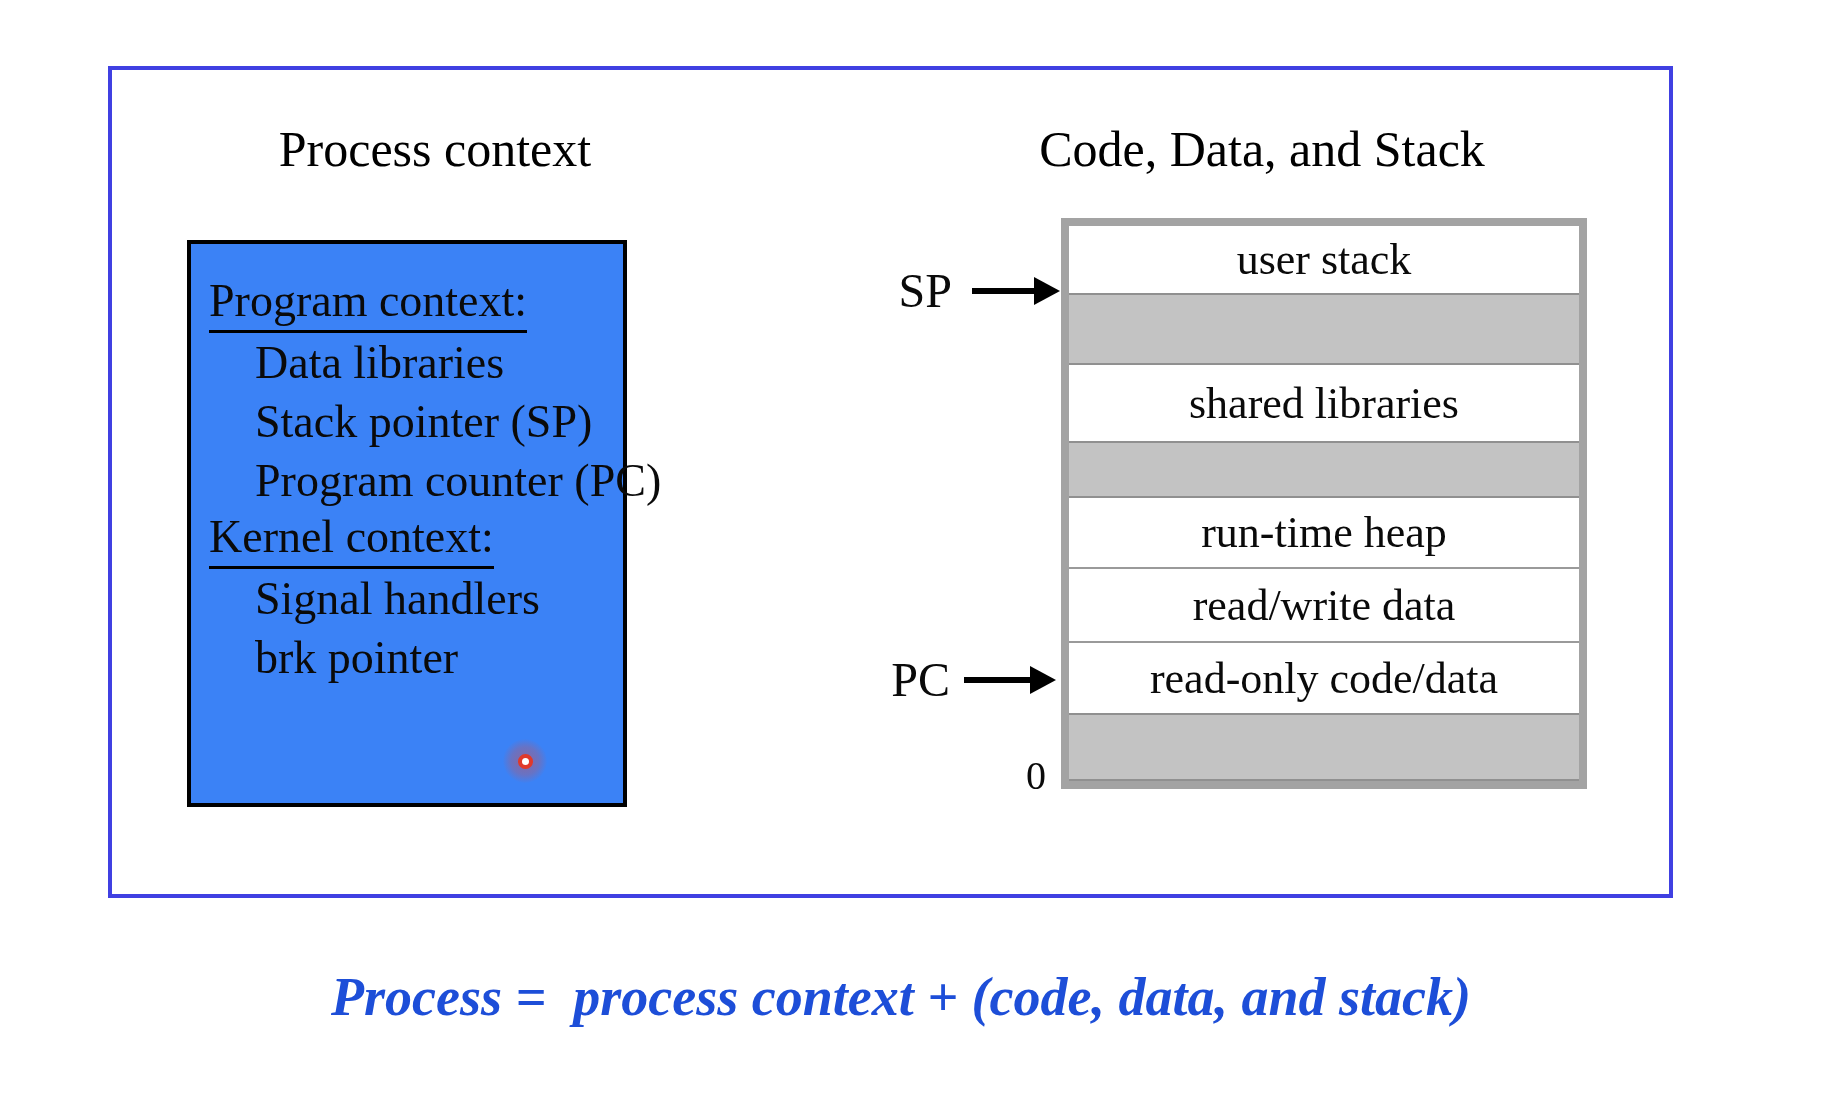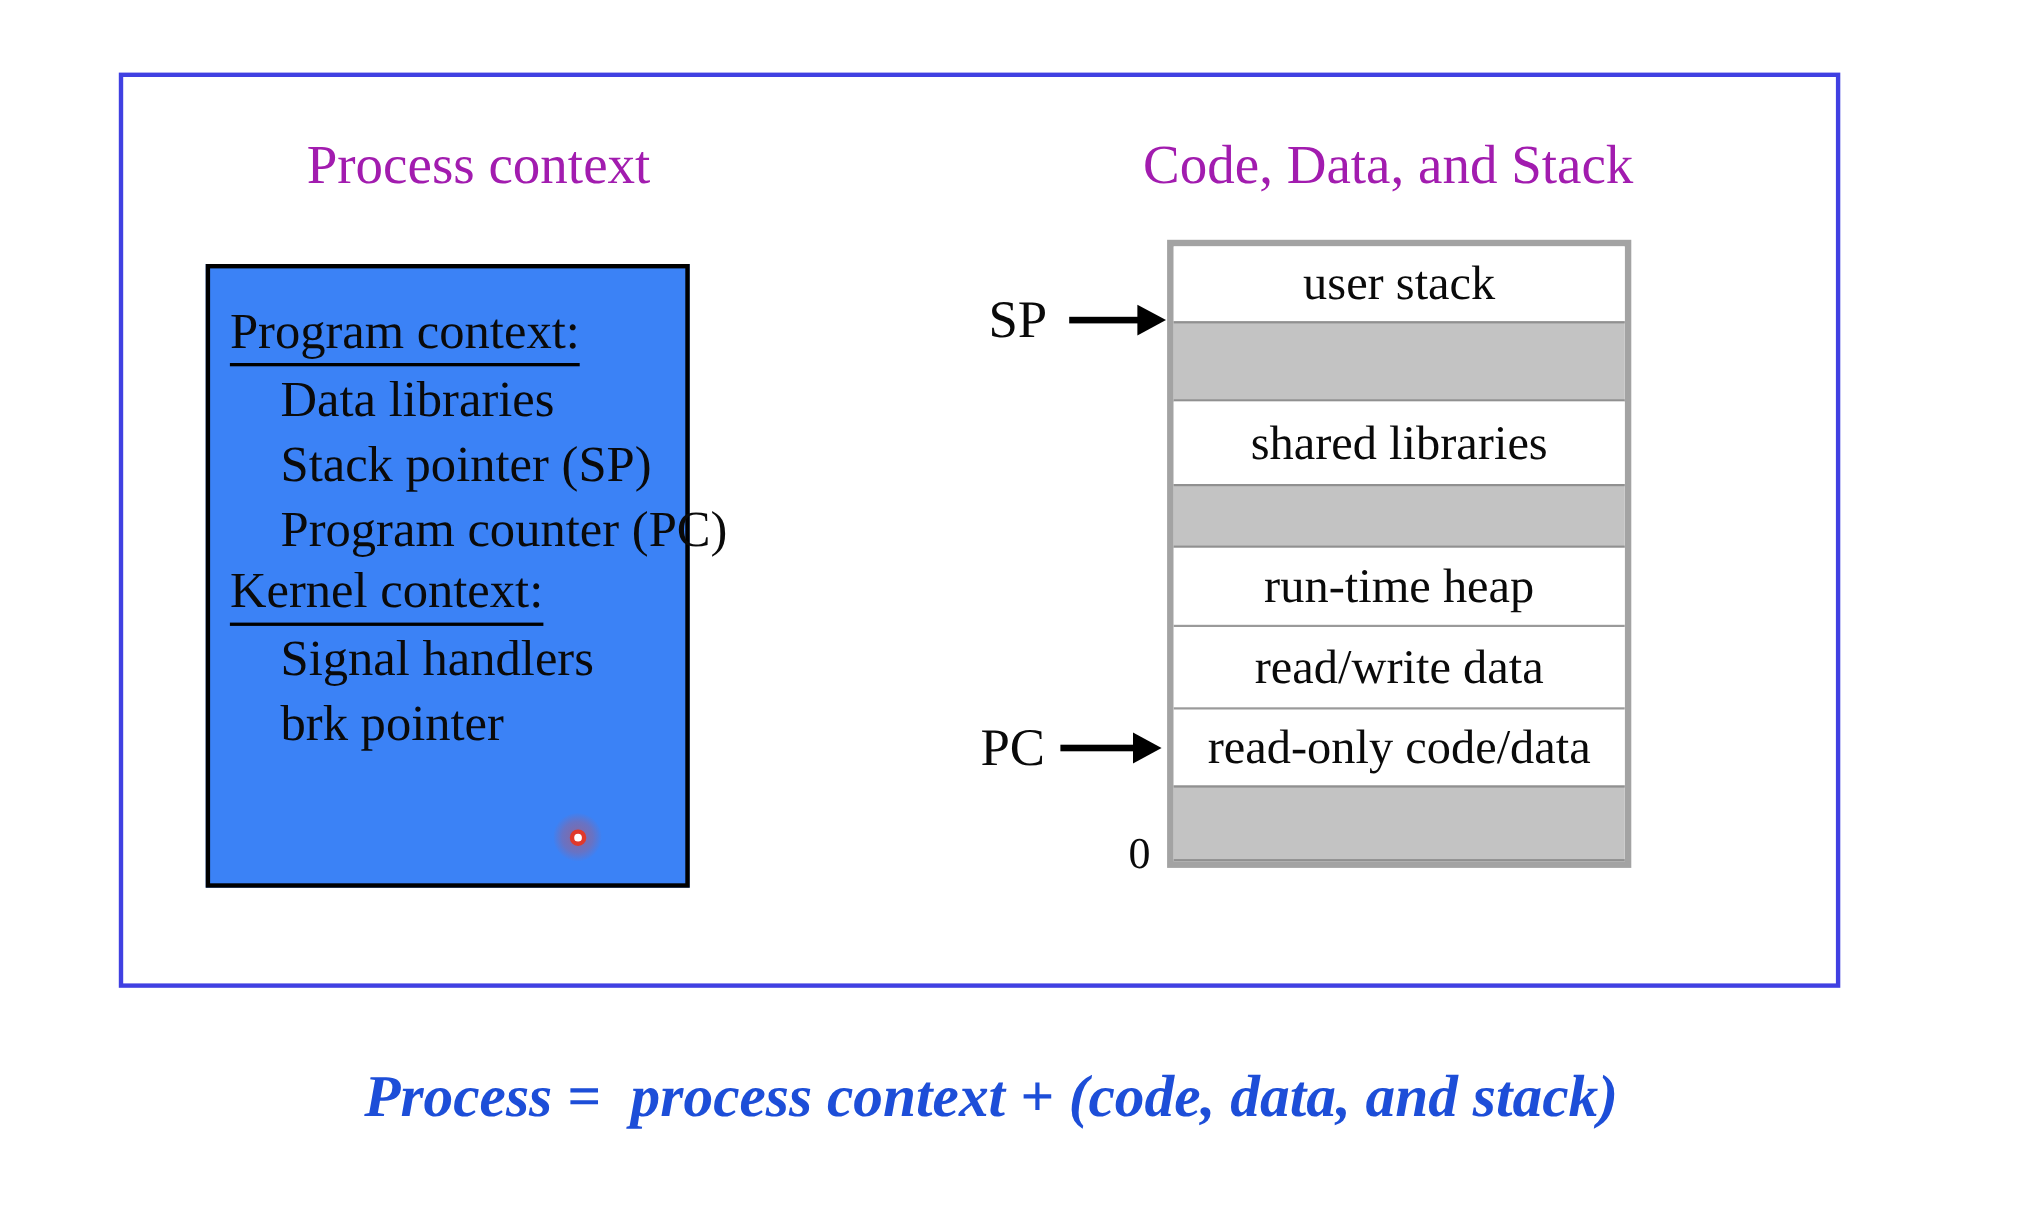--- a/index.html
+++ b/index.html
@@ -6,21 +6,21 @@
   body{
     width:1834px;height:1102px;position:relative;background:#ffffff;
     font-family:"Liberation Serif","DejaVu Serif",serif;color:#0a0a0a;overflow:hidden;
   }
   .blue-frame{
     position:absolute;left:108px;top:66px;width:1565px;height:832px;
     border:4px solid #4040e2;box-sizing:border-box;background:transparent;
   }
   .sec-title{
     position:absolute;top:120px;transform:translateX(-50%);
-    font-size:50px;color:#a21caf;white-space:nowrap;
+    font-size:50px;color:#000000;white-space:nowrap;
   }
   .title-left{left:435px;}
   .title-right{left:1262px;}
 
   
   .context-box{
     position:absolute;left:187px;top:240px;width:440px;height:567px;
     border:4px solid #000;box-sizing:border-box;padding-top:30px;background:#3b82f6;
   }
   .ctx-line{height:59px;display:flex;align-items:center;font-size:46px;white-space:nowrap;}
@@ -33,22 +33,22 @@
     position:absolute;left:503px;top:739px;width:44px;height:44px;border-radius:50%;
     background:radial-gradient(circle,rgba(235,70,50,0.45) 0%,rgba(235,70,50,0.25) 45%,rgba(235,70,50,0) 72%);
   }
   .laser-ring{
     position:absolute;left:518px;top:754px;width:7px;height:7px;border-radius:50%;
     border:4px solid #e0392b;background:#fff;box-sizing:content-box;
   }
 
   
   .mem-box{
-    position:absolute;left:1061px;top:218px;width:422px;height:571px;
-    border:6px solid #a3a3a3;box-sizing:border-box;background:#fff;
+    position:absolute;left:1061px;top:218px;width:526px;height:571px;
+    border:8px solid #a3a3a3;box-sizing:border-box;background:#fff;
     display:flex;flex-direction:column;
   }
   .seg{
     box-sizing:border-box;display:flex;align-items:center;justify-content:center;
     font-size:44px;white-space:nowrap;
   }
   .seg.white{background:#fff;}
   .seg.gray{background:#c3c3c3;border-top:2px solid #909090;border-bottom:2px solid #909090;}
   .seg.line-top{border-top:2px solid #9a9a9a;}
   .s1{height:68px;} .s2{height:73px;} .s3{height:76px;} .s4{height:58px;}

